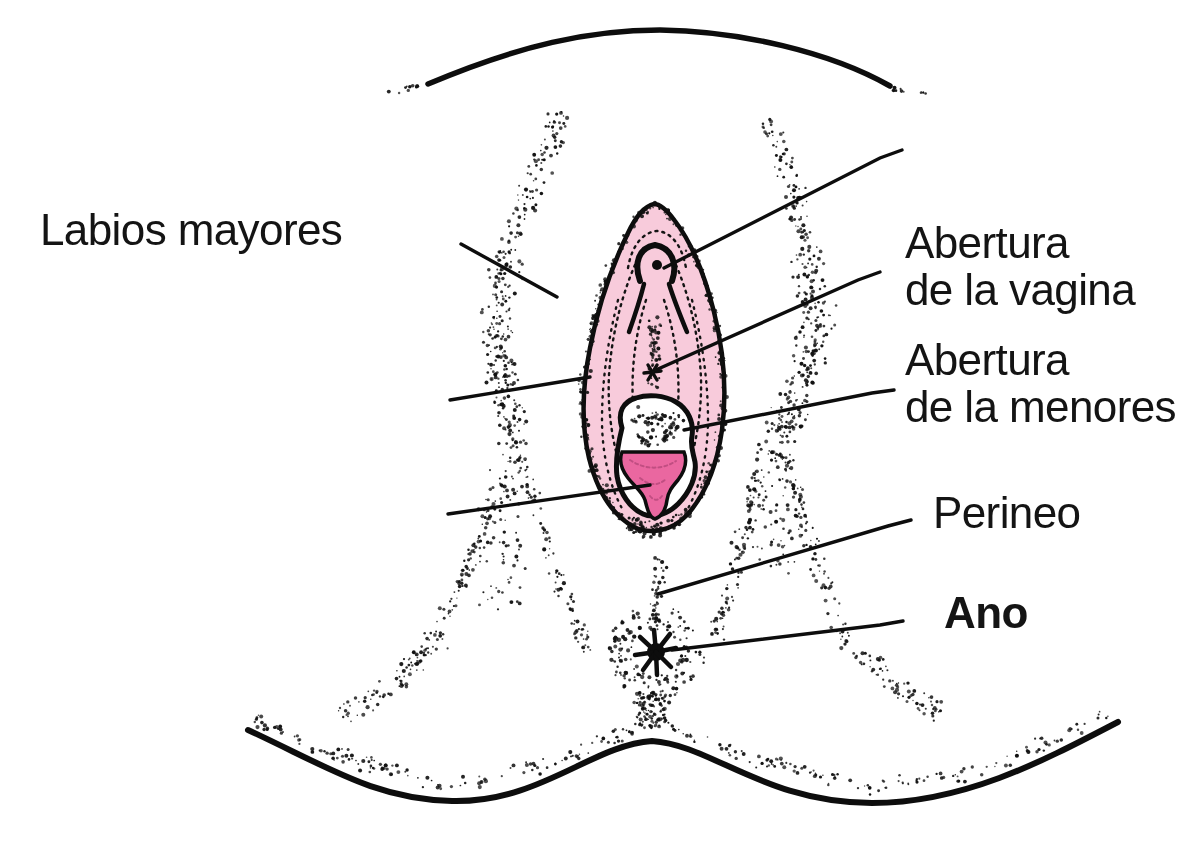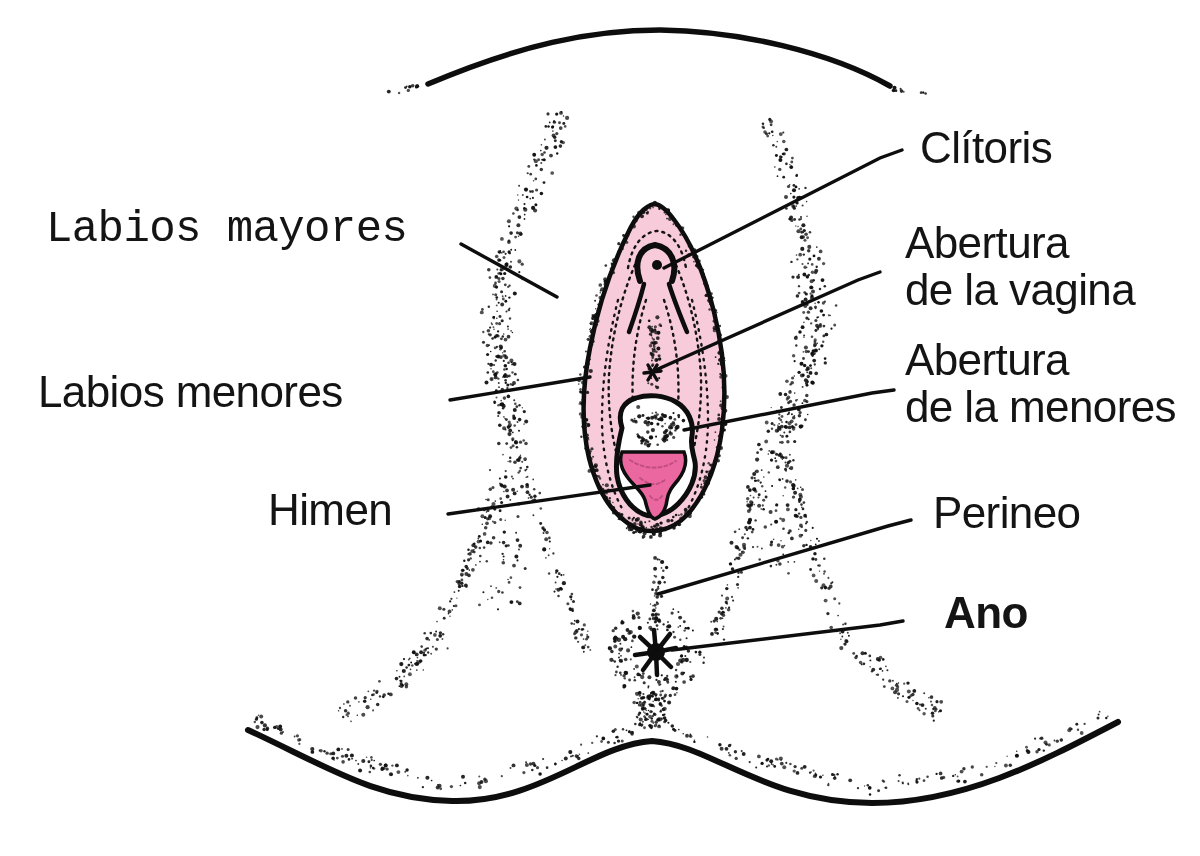--- a/index.html
+++ b/index.html
@@ -15,21 +15,21 @@
     position:absolute;
     font-size:44px;
     line-height:47px;
     letter-spacing:-0.6px;
     color:var(--ink,#141414);
     white-space:nowrap;
     user-select:none;
   }
   .lbl span{display:block;}
   
-  #lbl-labios-mayores{left:46px;top:206px;font-family:Liberation Mono, monospace;}
+  #lbl-labios-mayores{left:40px;top:206px;}
   #lbl-labios-menores{left:38px;top:368px;}
   #lbl-himen{left:268px;top:486px;}
   #lbl-clitoris{left:920px;top:124px;}
   #lbl-uretra{left:905px;top:219px;}
   #lbl-vagina{left:905px;top:336px;}
   #lbl-perineo{left:933px;top:489px;}
   #lbl-ano{left:944px;top:589px;font-weight:bold;}
 </style>
 </head>
 <body>
@@ -2504,23 +2504,20 @@
       <path d="M 684 430 L 872 393 L 894 390"></path>
       <path d="M 461 244 L 557 297"></path>
       <path d="M 450 400 L 590 377"></path>
       <path d="M 448 514 L 650 485"></path>
       <path d="M 658 594 L 888 526 L 911 520"></path>
       <path d="M 672 650 L 880 625 L 903 621"></path>
     </g>
   </svg>
 
   <div class="lbl" id="lbl-labios-mayores">Labios mayores</div>
-  <div class="lbl" id="lbl-labios-menores">Labios menores</div>
-  <div class="lbl" id="lbl-himen">Himen</div>
-  <div class="lbl" id="lbl-clitoris">Clítoris</div>
   <div class="lbl" id="lbl-uretra">
     <span>Abertura</span>
     <span>de la vagina</span>
   </div>
   <div class="lbl" id="lbl-vagina">
     <span>Abertura</span>
     <span>de la menores</span>
   </div>
   <div class="lbl" id="lbl-perineo">Perineo</div>
   <div class="lbl" id="lbl-ano">Ano</div>

